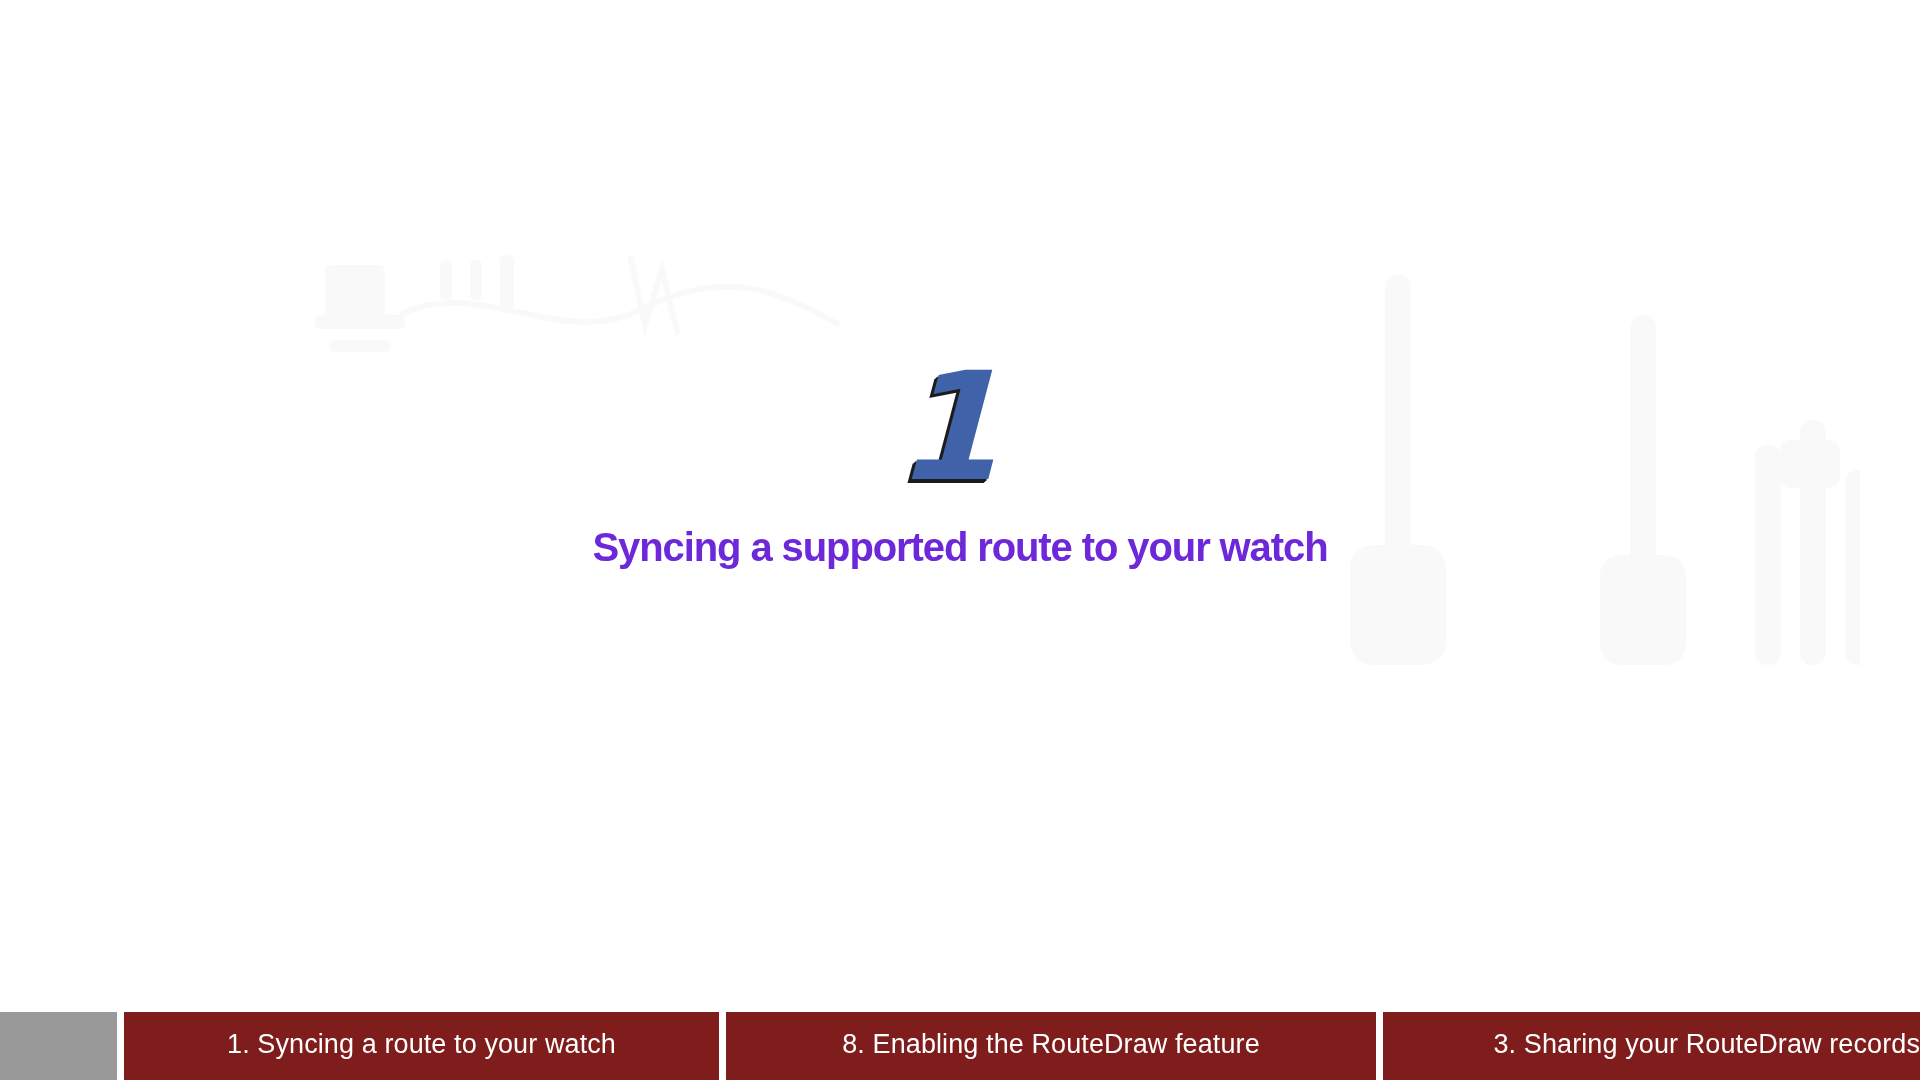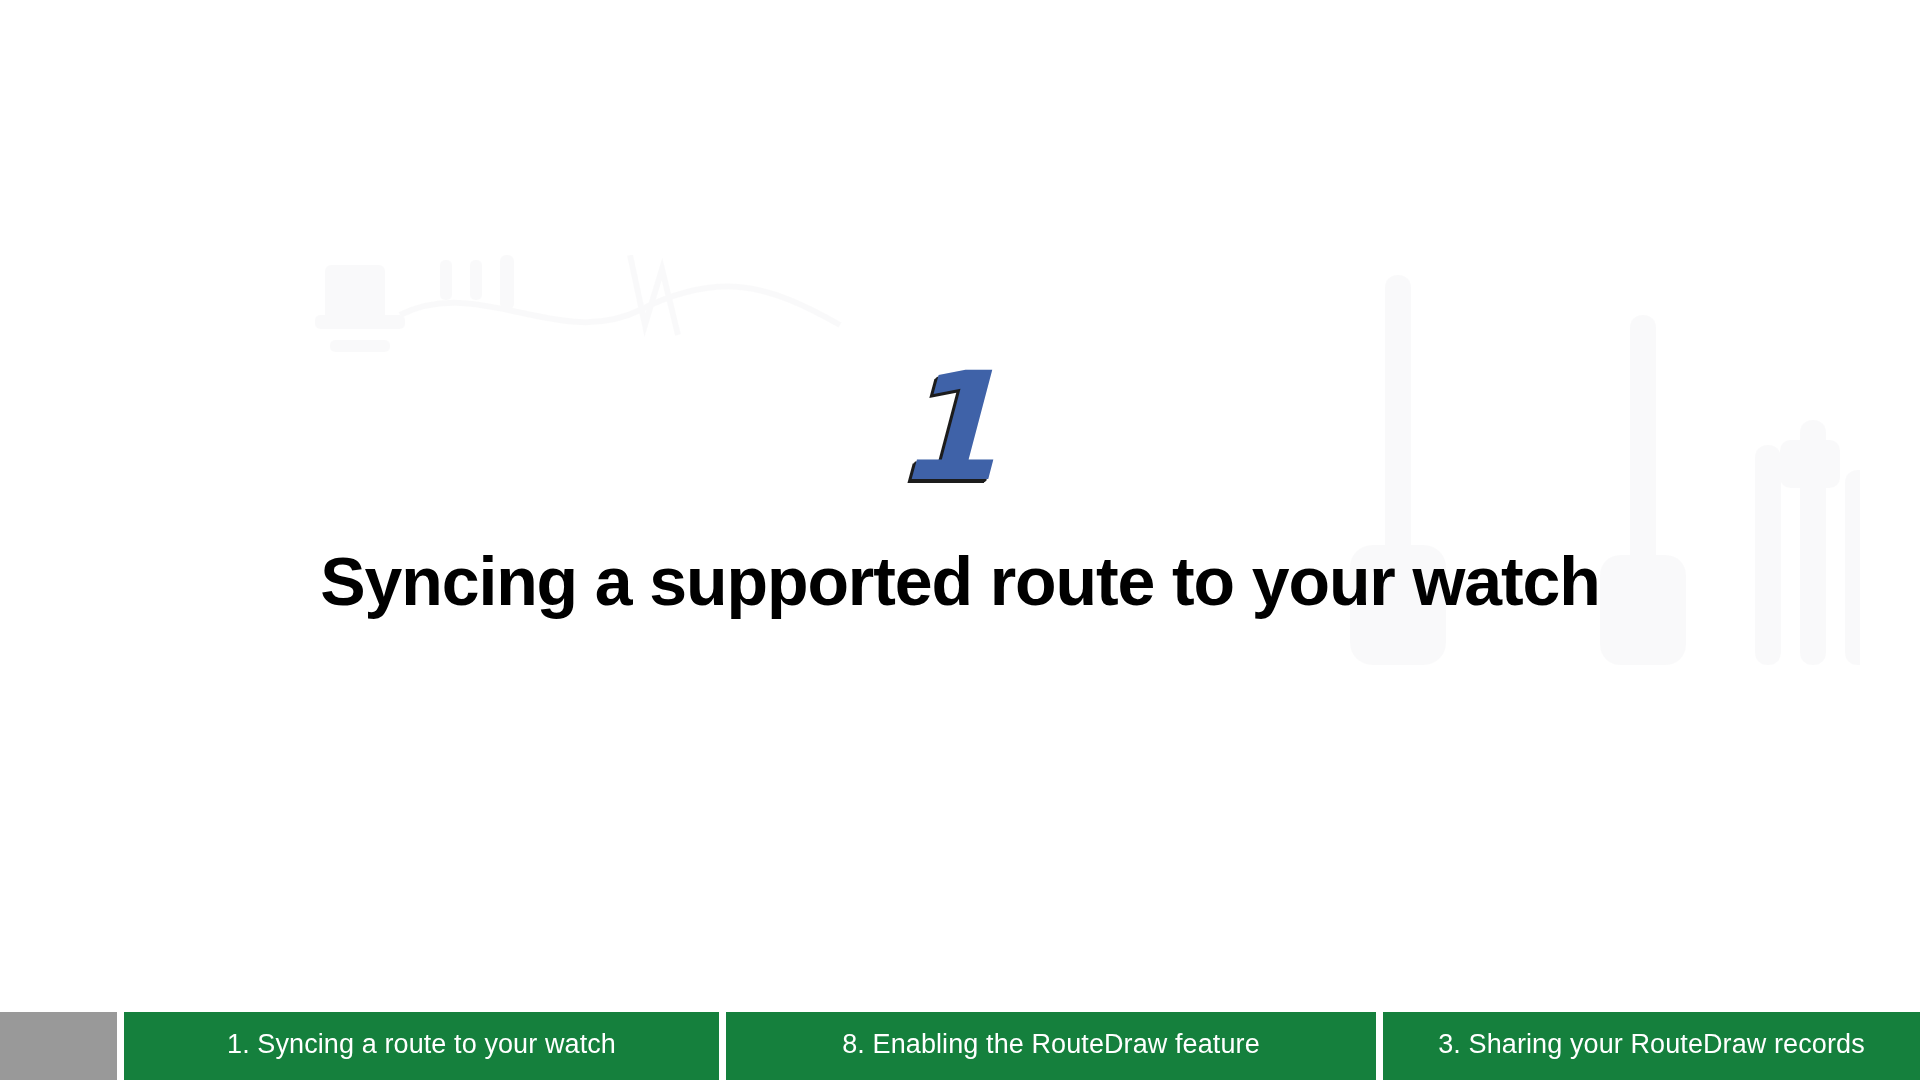--- a/index.html
+++ b/index.html
@@ -60,23 +60,23 @@
 
   
   #heading {
     position: absolute;
     left: 0;
     top: 498px;
     width: 1920px;
     text-align: center;
     font-family: "Liberation Sans", sans-serif;
     font-weight: 700;
-    font-size: 68px;
+    font-size: 40px;
     letter-spacing: -1.1px;
-    color: #000000;
+    color: #6d28d9;
     line-height: 1.1;
     white-space: nowrap;
   }
 
   
   #bottom-nav {
     position: absolute;
     left: 0;
     top: 1012px;
     width: 1920px;
@@ -91,36 +91,36 @@
     flex: 0 0 117px;
   }
   .nav-gap {
     width: 7px;
     height: 100%;
     background: #ffffff;
     flex: 0 0 7px;
   }
   .nav-tab {
     height: 100%;
-    background: #15803d;
+    background: #7f1d1d;
     display: flex;
     align-items: center;
     justify-content: center;
     color: #ffffff;
     font-family: "Liberation Sans", sans-serif;
     font-size: 27px;
     font-weight: 400;
     letter-spacing: 0.1px;
     white-space: nowrap;
     padding-bottom: 3px;
     box-sizing: border-box;
   }
   #nav-tab-0 { flex: 0 0 595px; }
   #nav-tab-1 { flex: 0 0 650px; }
-  #nav-tab-2 { flex: 1 1 auto; }
+  #nav-tab-2 { flex: 1 1 auto; justify-content: flex-end; }
 </style>
 </head>
 <body>
 
 <div id="slide">
 
   <div id="watermark">
     <svg viewBox="0 0 1560 420" xmlns="http://www.w3.org/2000/svg" aria-hidden="true">
       <g fill="#6b6b7a">
         <rect x="1085" y="20" width="26" height="390" rx="12"></rect>

